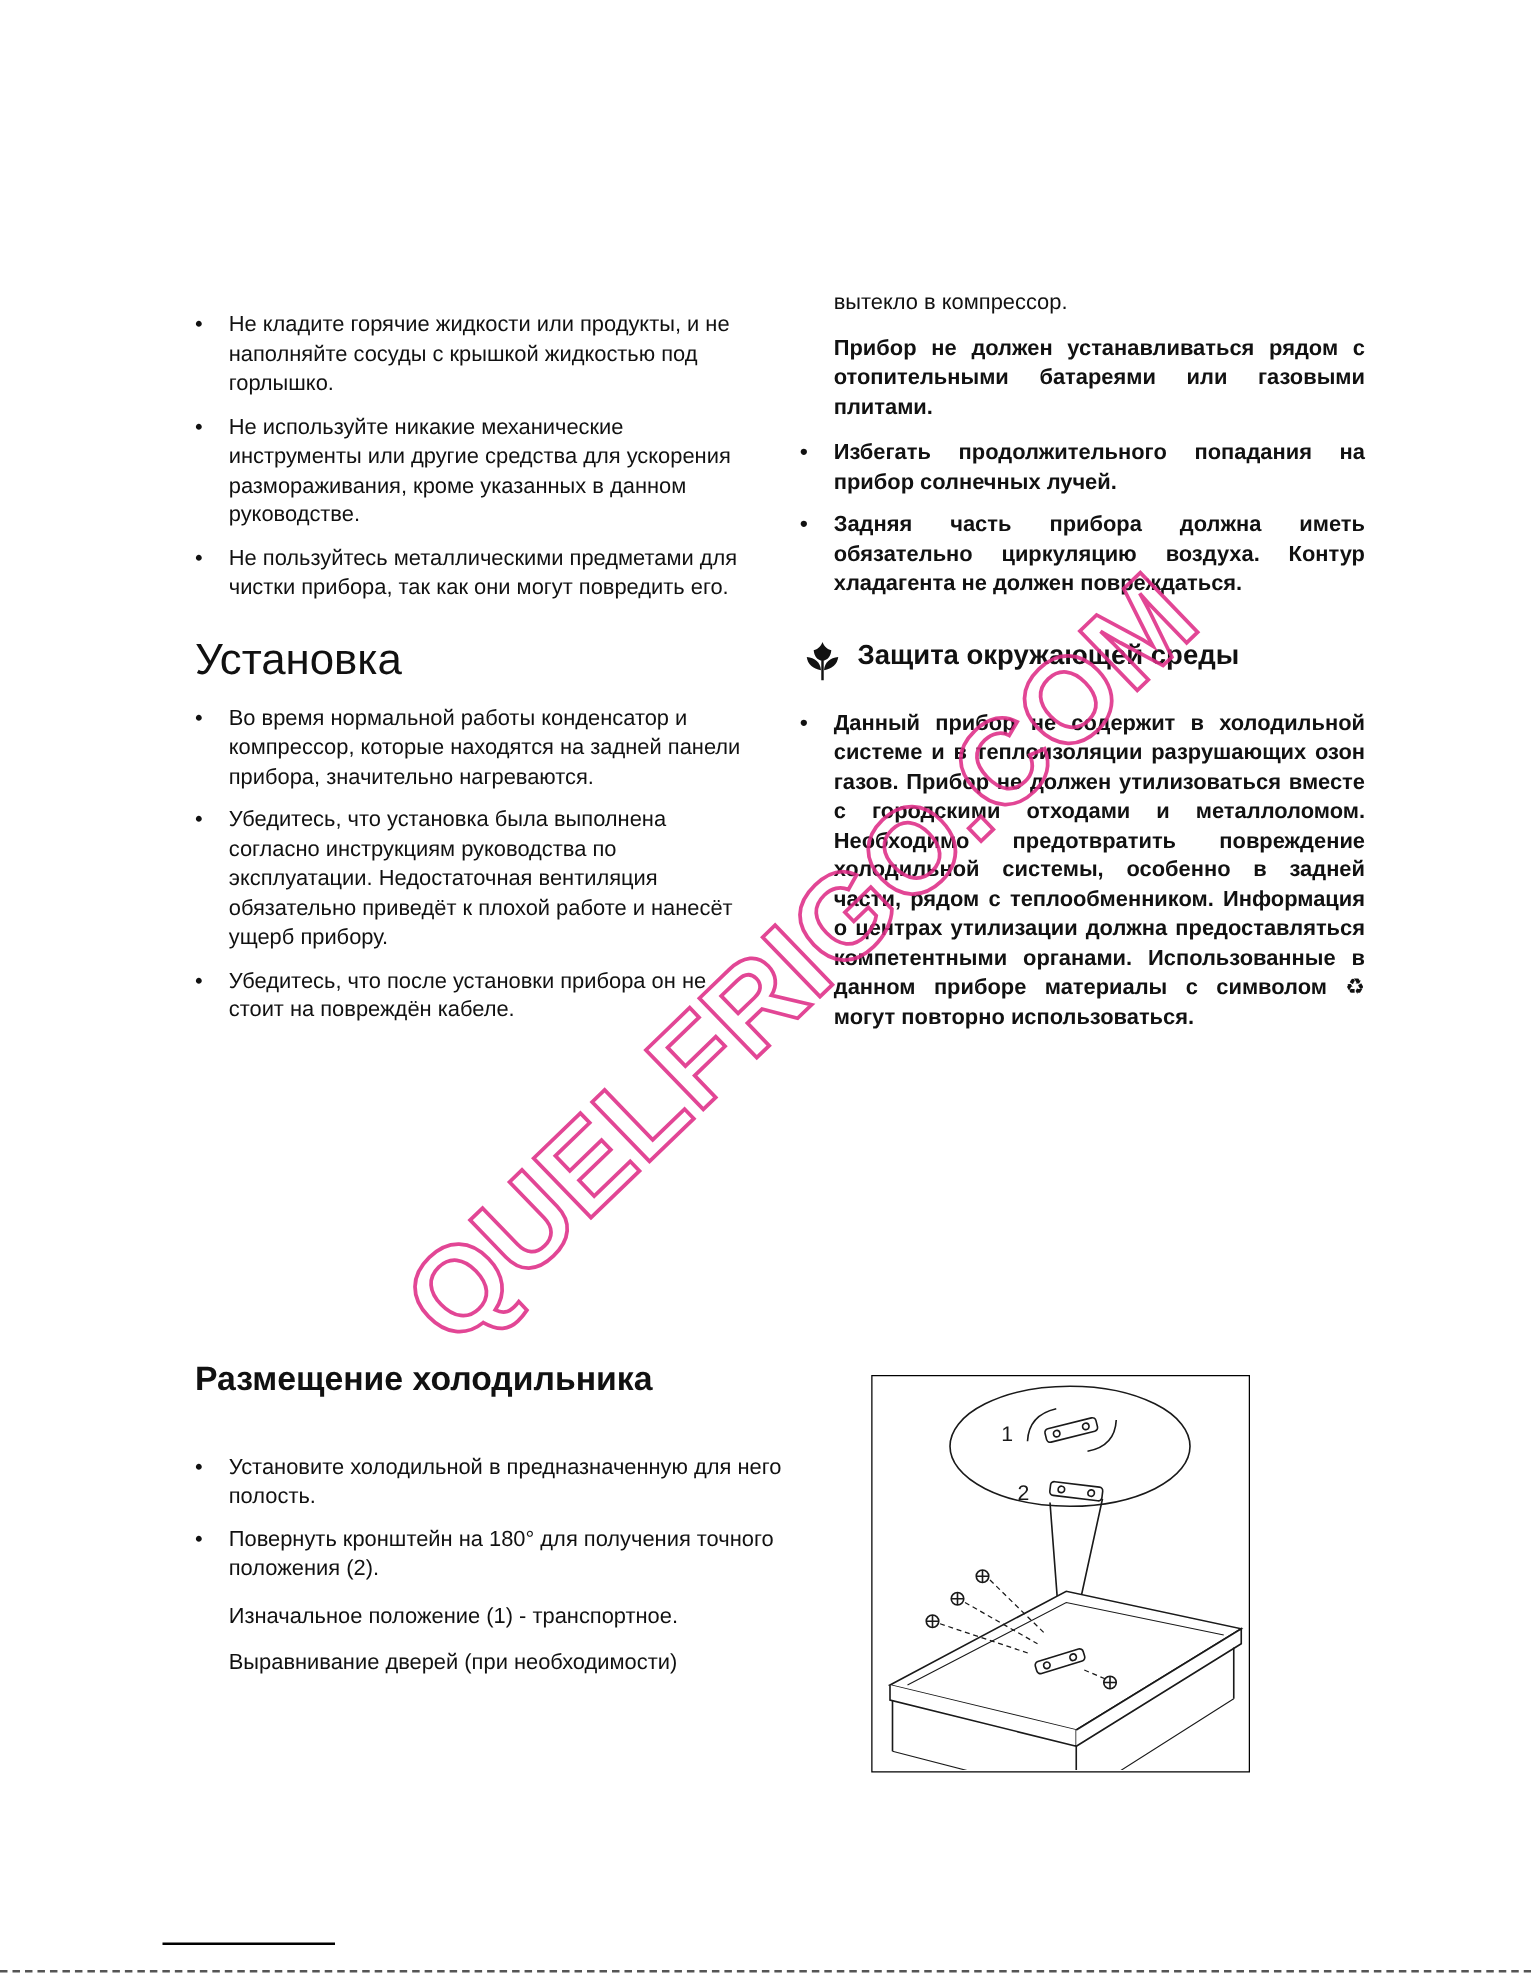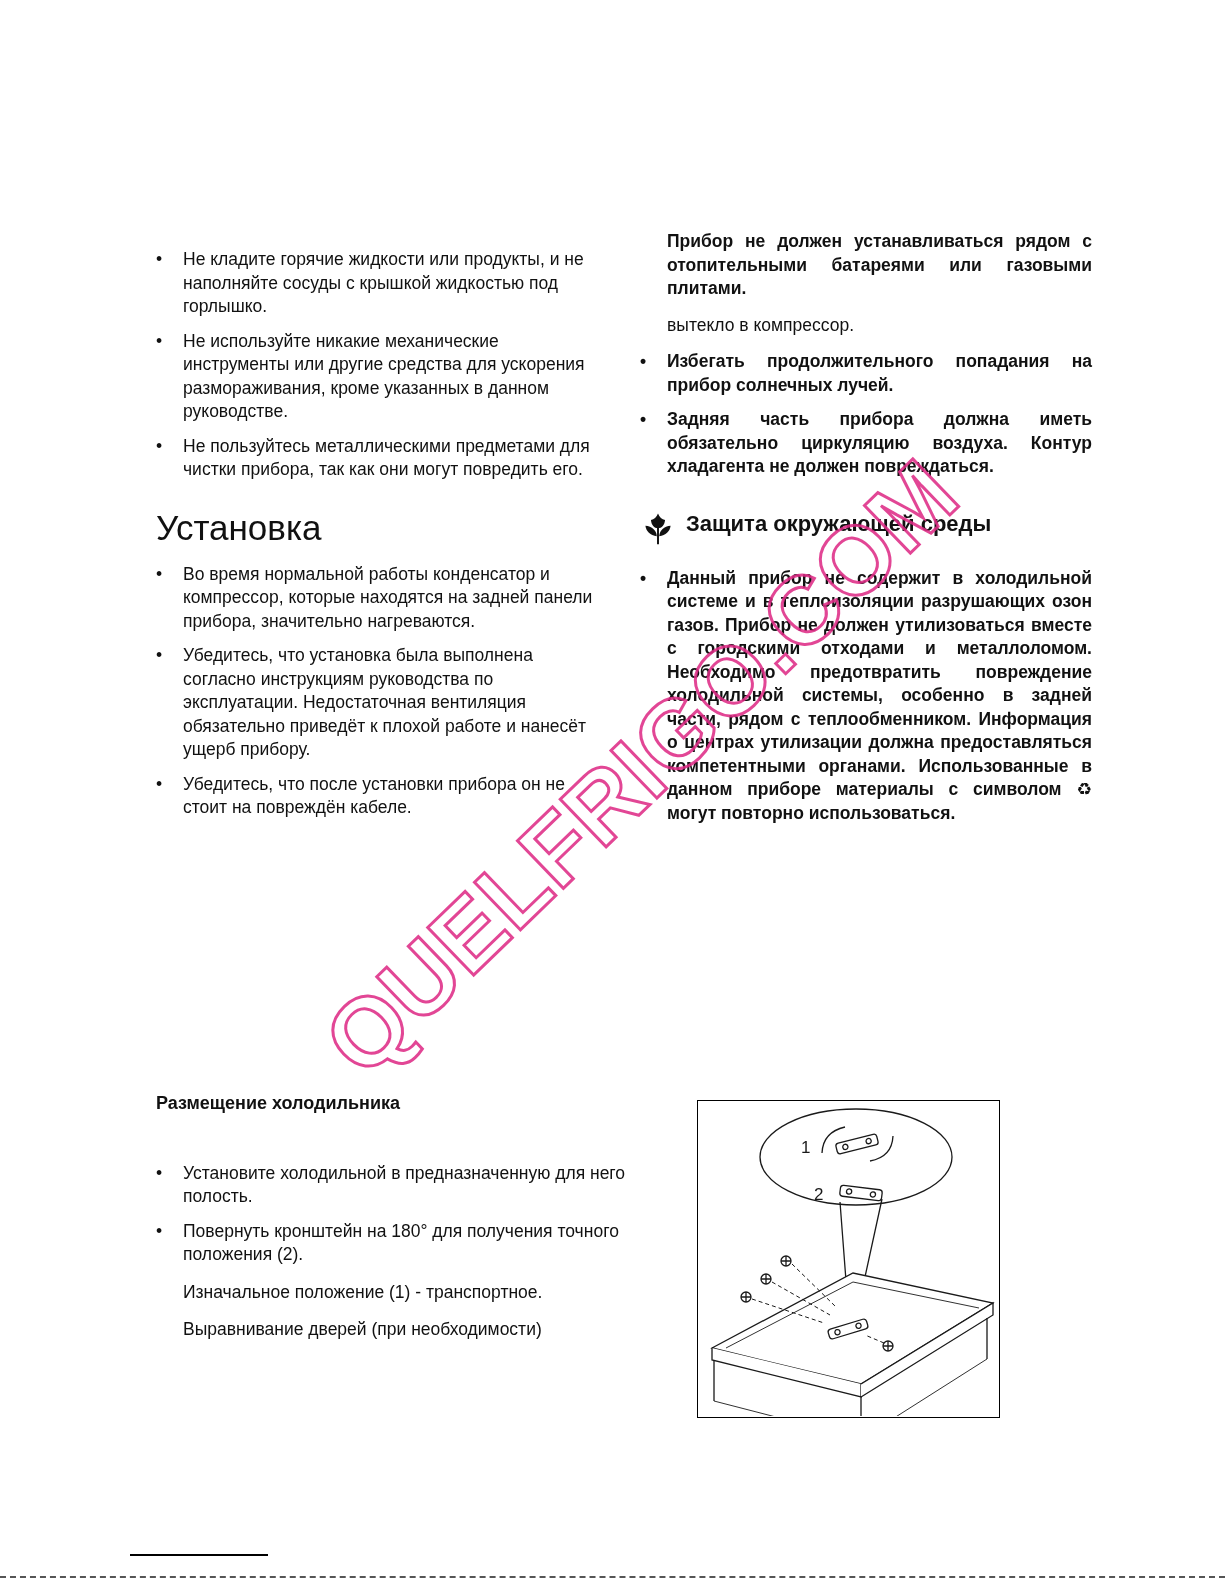--- a/index.html
+++ b/index.html
@@ -15,21 +15,21 @@
   .bullet .btxt{flex:1;}
   .bold{font-weight:bold;}
   .justify{text-align:justify;}
   .rc-para{margin:0 0 13px 27px;}
   h2.section{font-size:35px;font-weight:normal;margin:28px 0 17px;line-height:36px;}
   .env-head{display:flex;align-items:flex-start;margin:26px 0 18px;}
   .env-head .flower{flex:0 0 46px;padding-top:6px;}
   .env-title{font-size:22px;font-weight:bold;line-height:38px;max-width:345px;}
   .warn-para{margin:2px 0 0 27px;}
   .placement{position:absolute;left:156px;top:1092px;width:472px;font-size:17.5px;line-height:23.5px;}
-  .placement h3{font-size:18px;font-weight:bold;margin:0 0 46px;}
+  .placement h3{font-size:27px;font-weight:bold;margin:0 0 46px;}
   .note{margin:14px 0 0 27px;}
   .figure{
     position:absolute;left:697px;top:1100px;width:303px;height:318px;
     border:1.5px solid #000;box-sizing:border-box;background:#fff;
   }
   .watermark{
     position:absolute;left:240px;top:752px;width:720px;text-align:center;
     font-size:96px;font-weight:bold;letter-spacing:1px;
     color:transparent;-webkit-text-stroke:3px rgba(222,44,134,0.88);
     transform:rotate(-44deg);pointer-events:none;z-index:5;white-space:nowrap;
@@ -72,23 +72,23 @@
     </div>
     <div class="bullet">
       <span class="dot">•</span>
       <span class="btxt">Убедитесь, что после установки прибора он не стоит на повреждён кабеле.</span>
     </div>
 
   </div>
 
   <div class="col" id="right-col">
 
+    <p class="rc-para">вытекло в компрессор.</p>
+
     <p class="rc-para bold justify">Прибор не должен устанавливаться рядом с отопительными батареями или газовыми плитами.</p>
-
-    <p class="rc-para">вытекло в компрессор.</p>
 
     <div class="bullet bold justify">
       <span class="dot">•</span>
       <span class="btxt">Избегать продолжительного попадания на прибор солнечных лучей.</span>
     </div>
     <div class="bullet bold justify">
       <span class="dot">•</span>
       <span class="btxt">Задняя часть прибора должна иметь обязательно циркуляцию воздуха. Контур хладагента не должен повреждаться.</span>
     </div>
 

